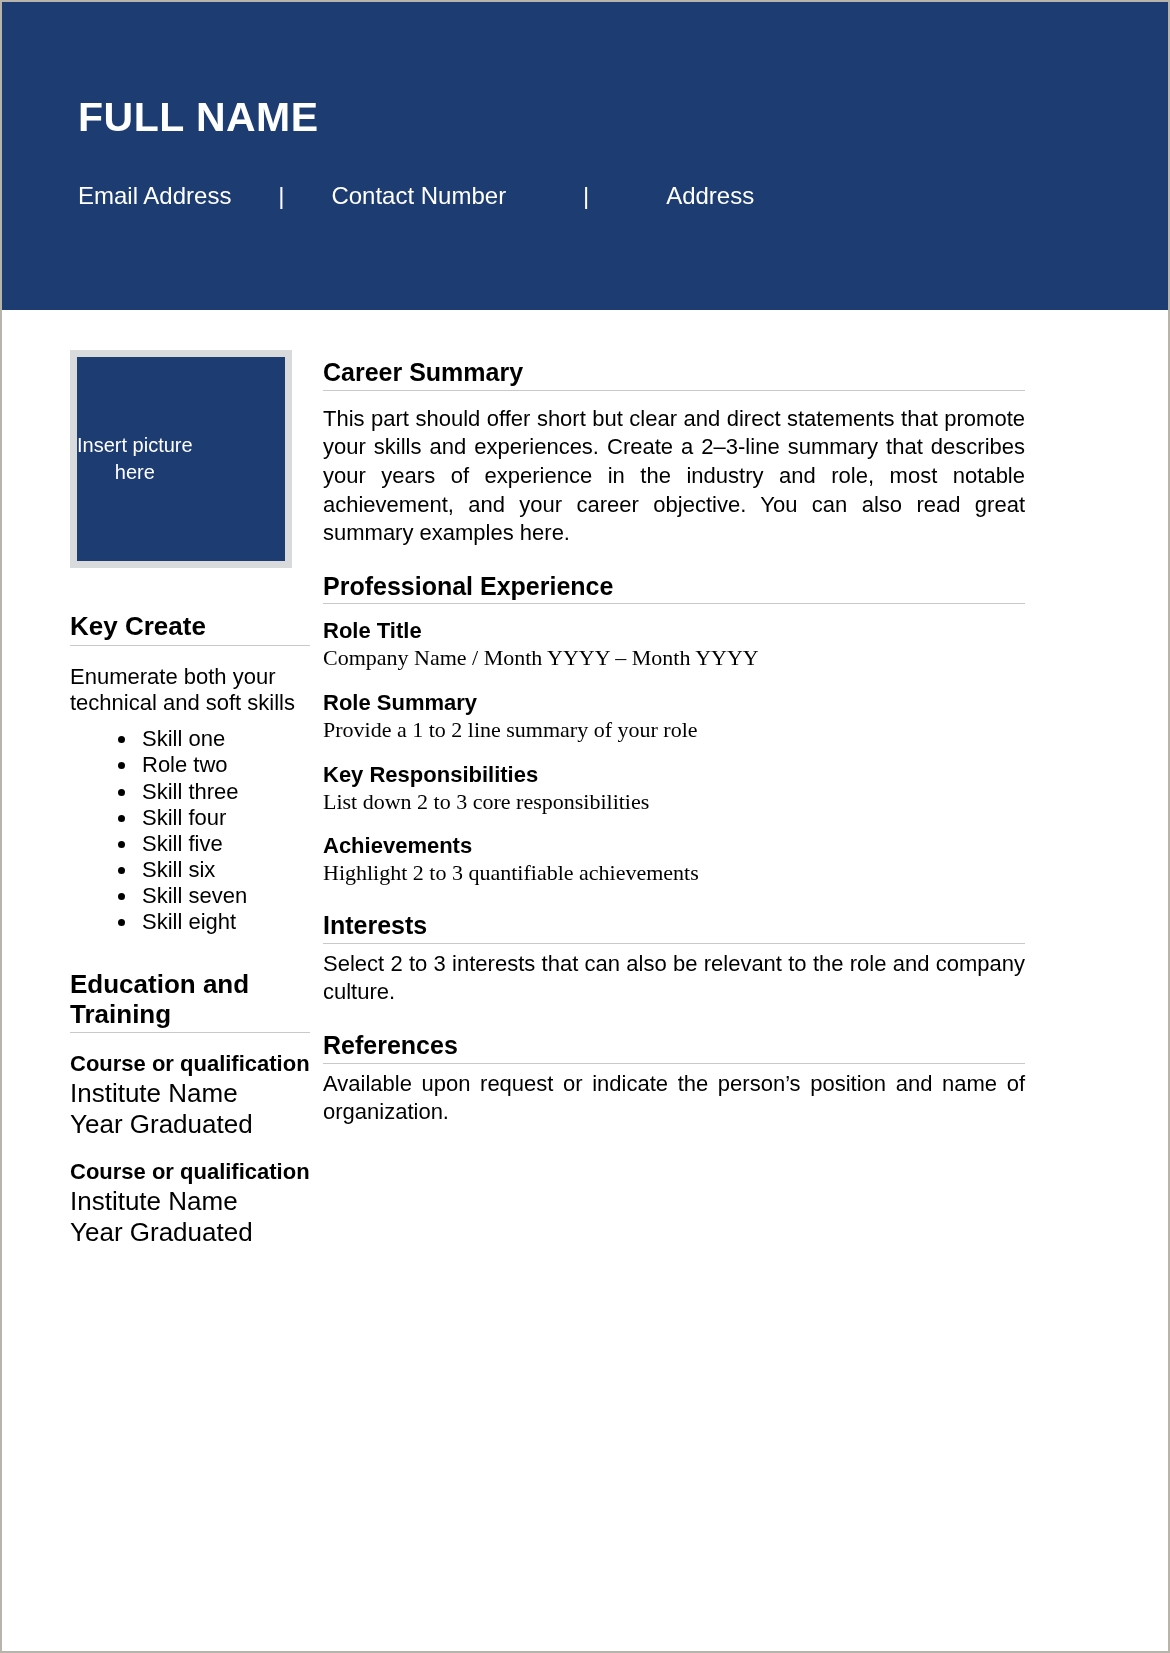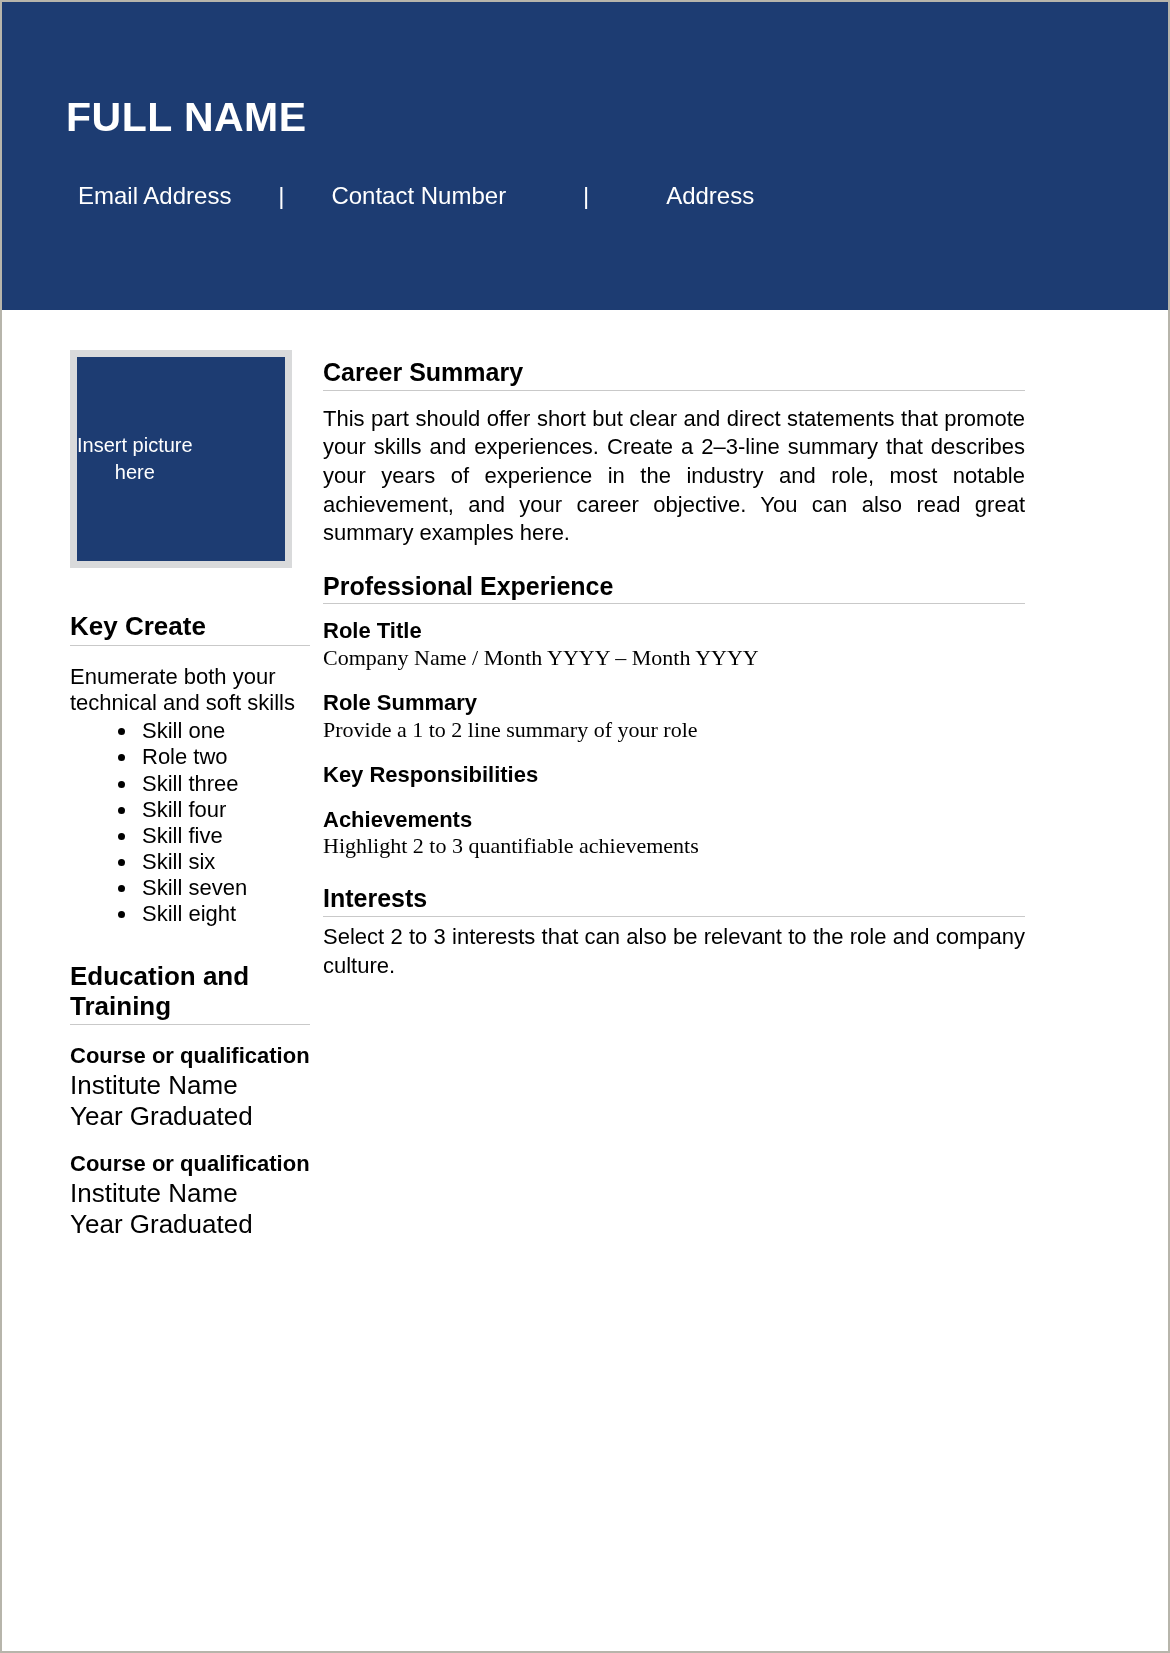--- a/index.html
+++ b/index.html
@@ -27,21 +27,21 @@
     position: absolute;
     left: 0;
     top: 0;
     width: 1170px;
     height: 308px;
     background: #1d3c72;
     box-sizing: border-box;
   }
   .full-name {
     position: absolute;
-    left: 64px;
+    left: 76px;
     top: 95px;
     color: #ffffff;
     font-size: 41px;
     font-weight: bold;
     letter-spacing: 0.5px;
     line-height: 1;
     white-space: nowrap;
   }
   .contact-line {
     position: absolute;
@@ -117,21 +117,21 @@
   .left-sec { margin-top: 34px; }
   .left-sec.first { margin-top: 44px; }
 
   .skills-intro {
     margin-top: 18px;
     font-size: 22px;
     line-height: 1.19;
     color: #000;
   }
   ul.skills-list {
-    margin: 2px 0 0 0;
+    margin: 10px 0 0 0;
     padding-left: 68px;
     list-style: disc;
   }
   ul.skills-list li {
     font-size: 22px;
     line-height: 1.19;
     color: #000;
     padding-left: 4px;
   }
 
@@ -251,29 +251,34 @@
           <div class="sub-text">Company Name / Month YYYY – Month YYYY</div>
         </div>
 
         <div class="sub-block">
           <div class="sub-title">Role Summary</div>
           <div class="sub-text">Provide a 1 to 2 line summary of your role</div>
         </div>
 
         <div class="sub-block">
           <div class="sub-title">Key Responsibilities</div>
+          <div class="sub-text">List down 2 to 3 core responsibilities</div>
         </div>
 
         <div class="sub-block">
           <div class="sub-title">Achievements</div>
           <div class="sub-text">Highlight 2 to 3 quantifiable achievements</div>
         </div>
       </div>
 
       <div class="right-sec">
         <div class="sec-head right">Interests</div>
         <div class="para tight">Select 2 to 3 interests that can also be relevant to the role and com­pany culture.</div>
       </div>
 
+      <div class="right-sec">
+        <div class="sec-head right">References</div>
+        <div class="para tight">Available upon request or indicate the person’s position and name of organization.</div>
+      </div>
 
     </div>
   </div>
 </div>
 
 </body></html>

